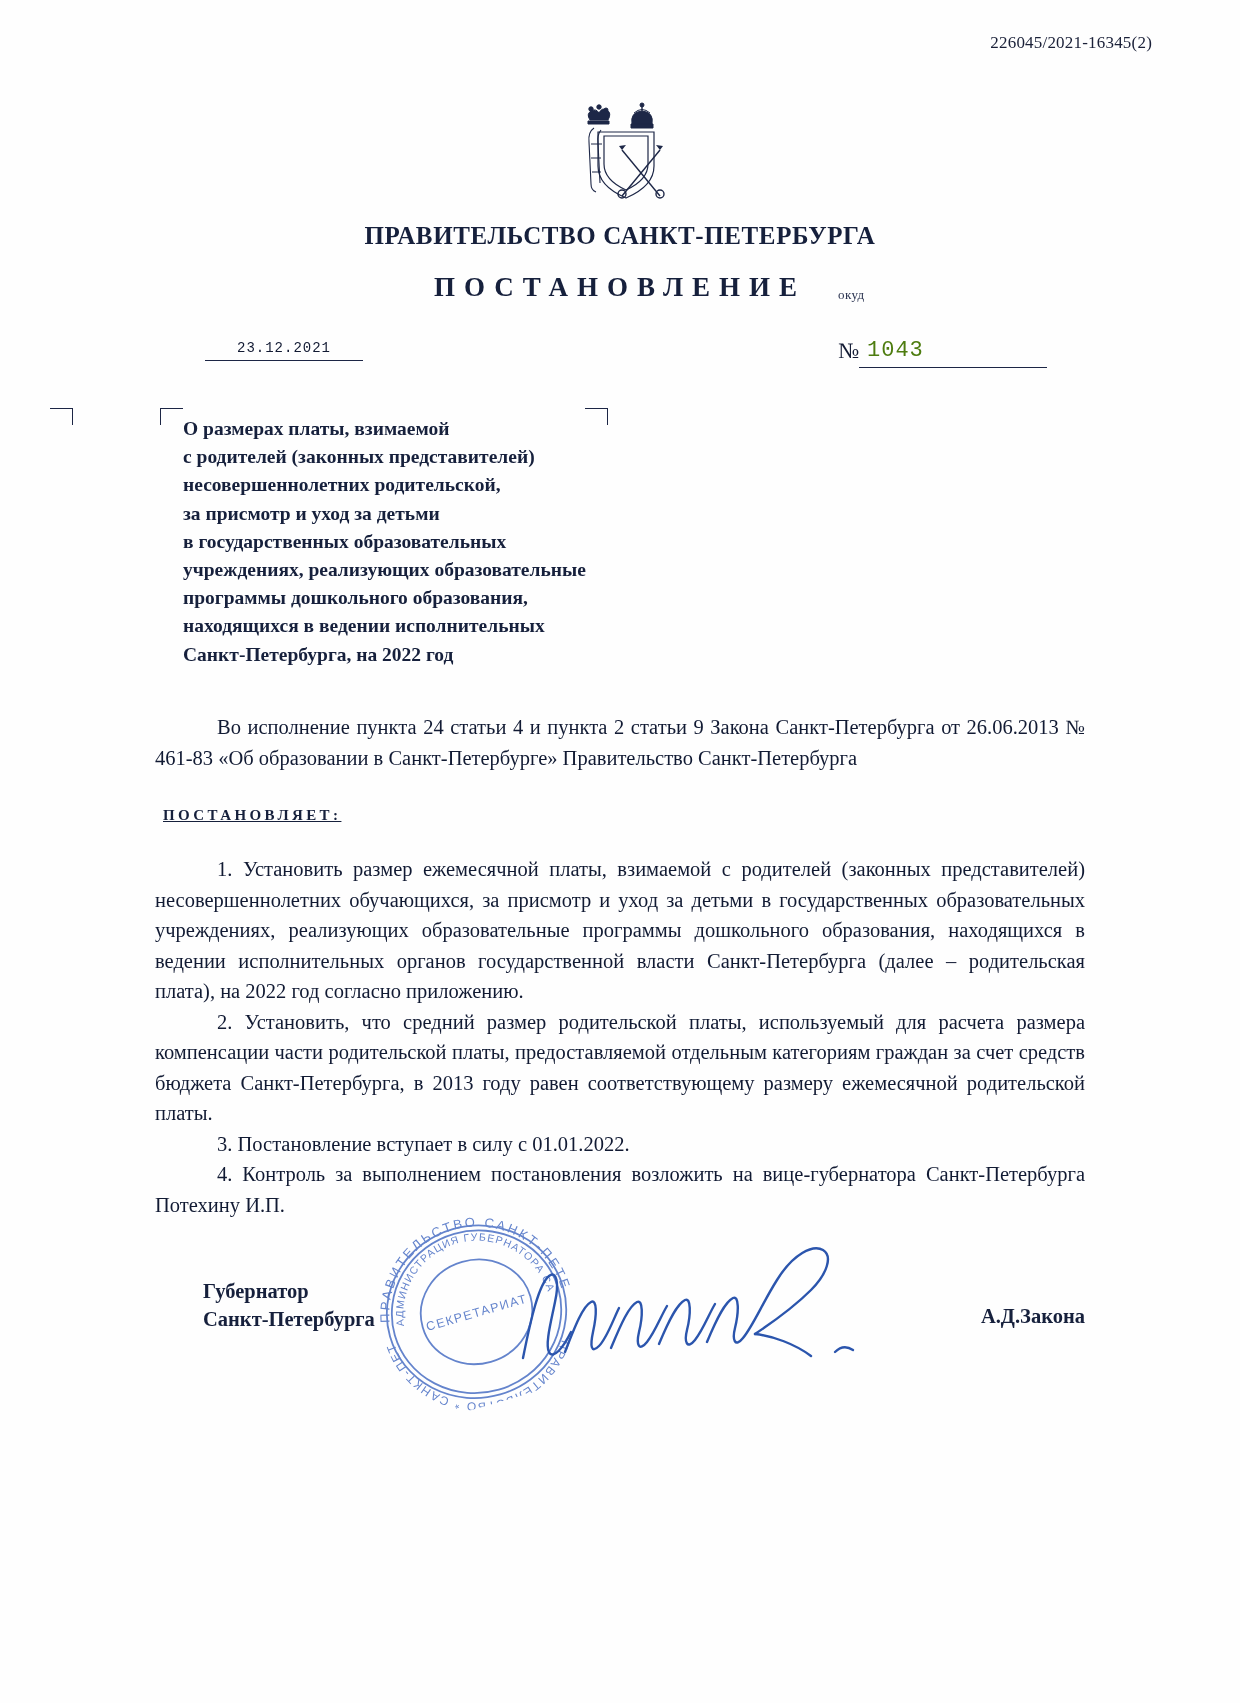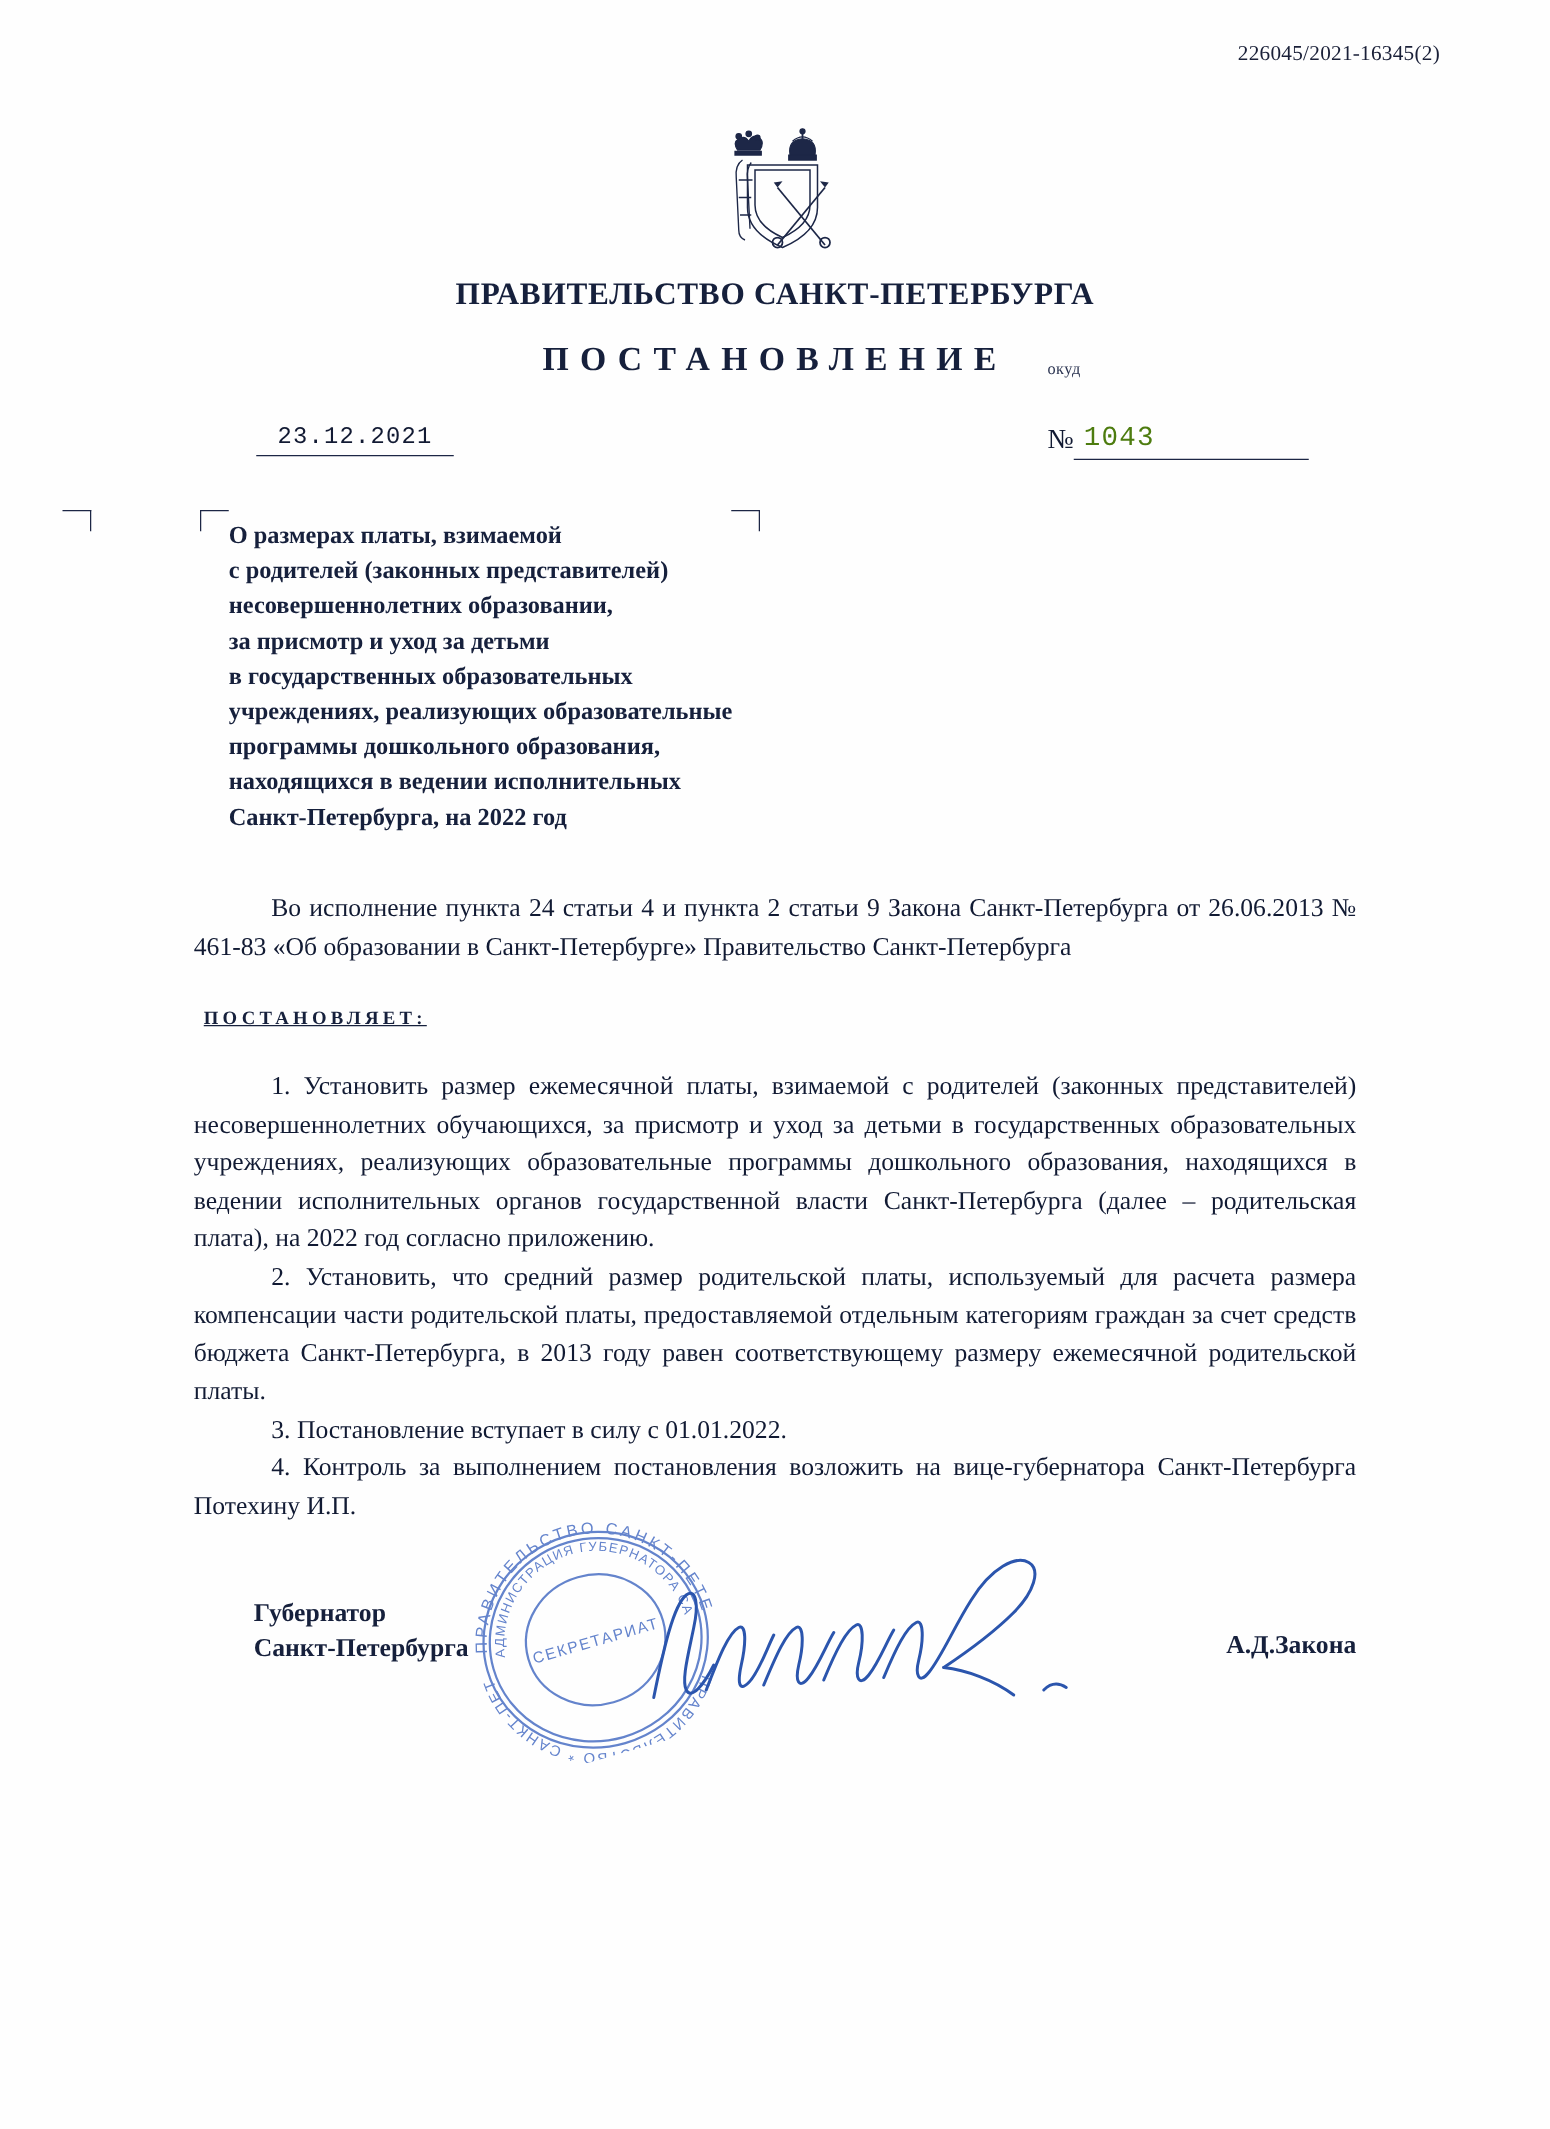--- a/index.html
+++ b/index.html
@@ -83,21 +83,21 @@
     position: absolute;
     top: 338px;
     left: 205px;
     width: 158px;
     border-bottom: 1.6px solid #1c2645;
     padding-bottom: 4px;
     text-align: center;
   }
   .date-field .val {
     font-family: "Liberation Mono", "DejaVu Sans Mono", monospace;
-    font-size: 19px;
+    font-size: 14px;
     letter-spacing: 1px;
     color: #121a33;
   }
   .num-wrap {
     position: absolute;
     top: 338px;
     left: 838px;
     display: flex;
     align-items: flex-end;
   }
@@ -298,21 +298,21 @@
     </span>
   </div>
 
   <div class="corner far-left"></div>
   <div class="corner near-left"></div>
   <div class="corner right"></div>
 
   <div class="subject-block">
     <div class="subject-line">О размерах платы, взимаемой</div>
     <div class="subject-line">с родителей (законных представителей)</div>
-    <div class="subject-line">несовершеннолетних образовании,</div>
+    <div class="subject-line">несовершеннолетних родительской,</div>
     <div class="subject-line">за  присмотр и уход за детьми</div>
     <div class="subject-line">в государственных образовательных</div>
     <div class="subject-line">учреждениях, реализующих образовательные</div>
     <div class="subject-line">программы дошкольного образования,</div>
     <div class="subject-line">находящихся в ведении исполнительных</div>
     <div class="subject-line">Санкт-Петербурга, на 2022 год</div>
   </div>
 
   <div class="body">
     <p class="para">Во исполнение пункта 24 статьи 4 и пункта 2 статьи 9 Закона Санкт-Петербурга от 26.06.2013 № 461-83 «Об образовании в Санкт-Петербурге» Правительство Санкт-Петербурга</p>

